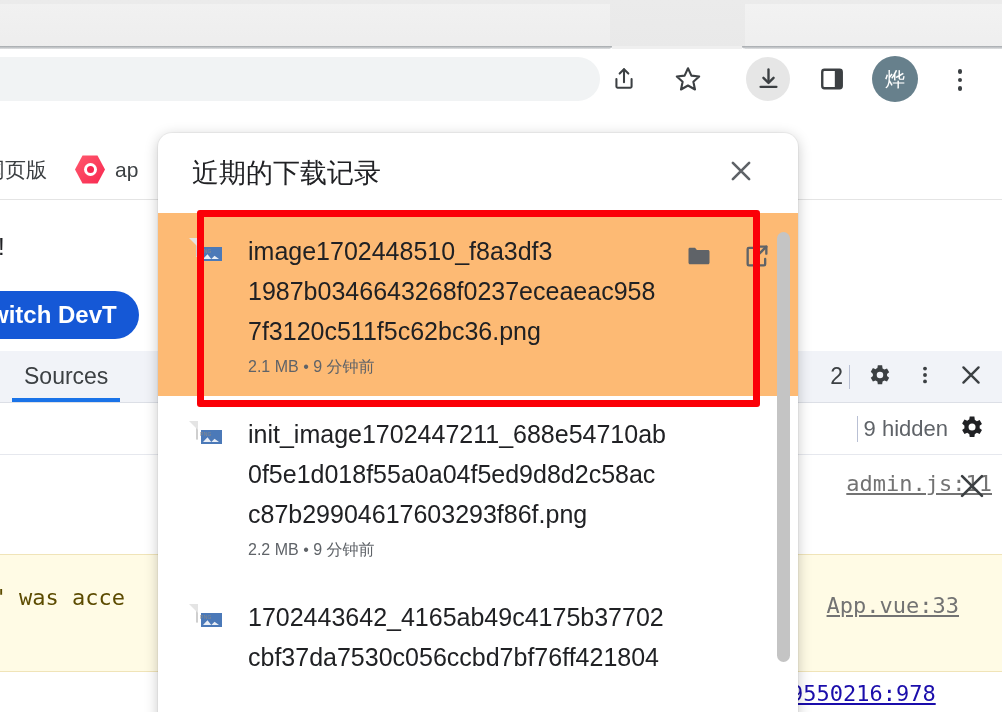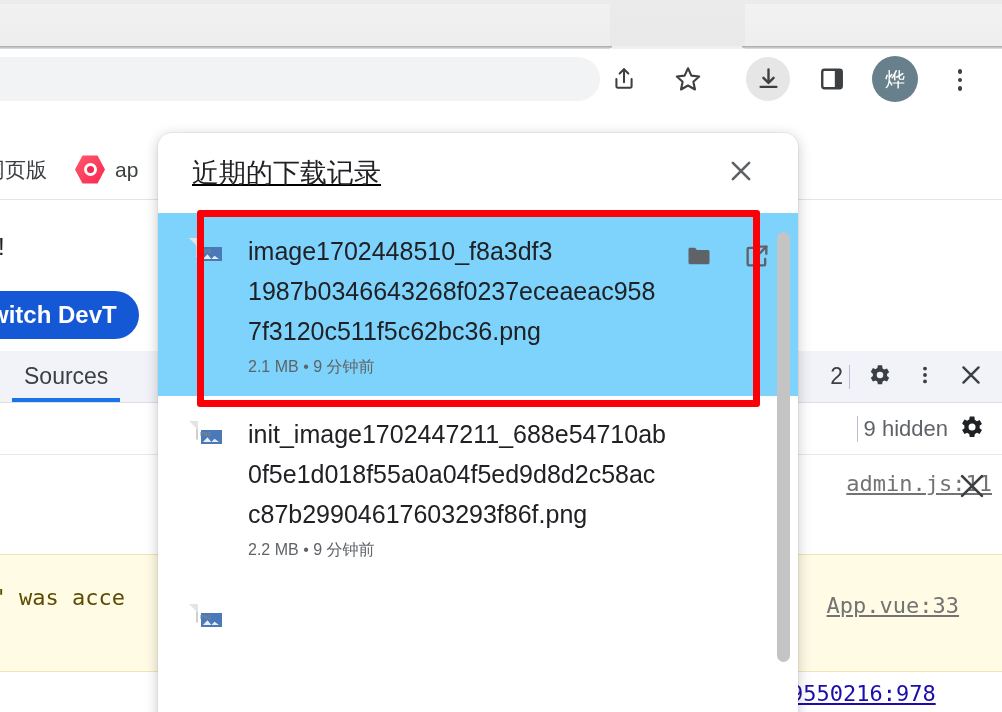--- a/index.html
+++ b/index.html
@@ -141,34 +141,33 @@
   
   .bubble {
     position: absolute; left: 158px; top: 133px; width: 640px; height: 600px;
     background: #ffffff; border-radius: 14px;
     box-shadow: 0 3px 14px rgba(0,0,0,.22), 0 0 0 1px rgba(0,0,0,.04);
     overflow: hidden;
   }
   .bubble-header {
     position: relative; height: 80px; display: flex; align-items: center;
     padding: 0 26px 0 34px;
-    text-decoration: underline;
   }
   .bubble-title { font-size: 27px; color: #202124; }
   .bubble-close {
     position: absolute; right: 40px; top: 50%; transform: translateY(-50%);
     width: 34px; height: 34px; display:flex; align-items:center; justify-content:center;
     cursor: pointer;
   }
   .bubble-list { position: relative; }
   .dl-item {
     position: relative; display: flex; padding: 18px 26px 18px 38px; align-items: flex-start;
     cursor: pointer;
   }
-  .dl-item.highlighted { background: #7dd3fc; }
+  .dl-item.highlighted { background: #fdba74; }
   .dl-icon {
     flex: 0 0 auto; width: 30px; height: 36px; margin-top: 8px; margin-right: 22px;
     position: relative;
   }
   .dl-body { flex: 1 1 auto; min-width: 0; }
   .dl-name {
     font-size: 25px; line-height: 40px; color: #202124; word-break: break-all;
   }
   .dl-meta { font-size: 16px; color: #5f6368; margin-top: 6px; }
   .dl-actions {
@@ -406,20 +405,26 @@
           <span>c87b29904617603293f86f.png</span>
         </span>
         <span class="dl-meta" style="display:block">2.2 MB • 9 分钟前</span>
       </span>
     </div>
 
     <div class="dl-item">
       <span class="dl-icon">
         <span class="pngdoc"><span class="thumb"></span><span class="lbl">PNG</span></span>
       </span>
+      <span class="dl-body">
+        <span class="dl-name">
+          <span>1702443642_4165ab49c4175b37702</span><br>
+          <span>cbf37da7530c056ccbd7bf76ff421804</span>
+        </span>
+      </span>
     </div>
 
   </div>
 
   <div class="bubble-scrollbar"></div>
 </div>
 
 <div class="red-box"></div>
 
 </body></html>

